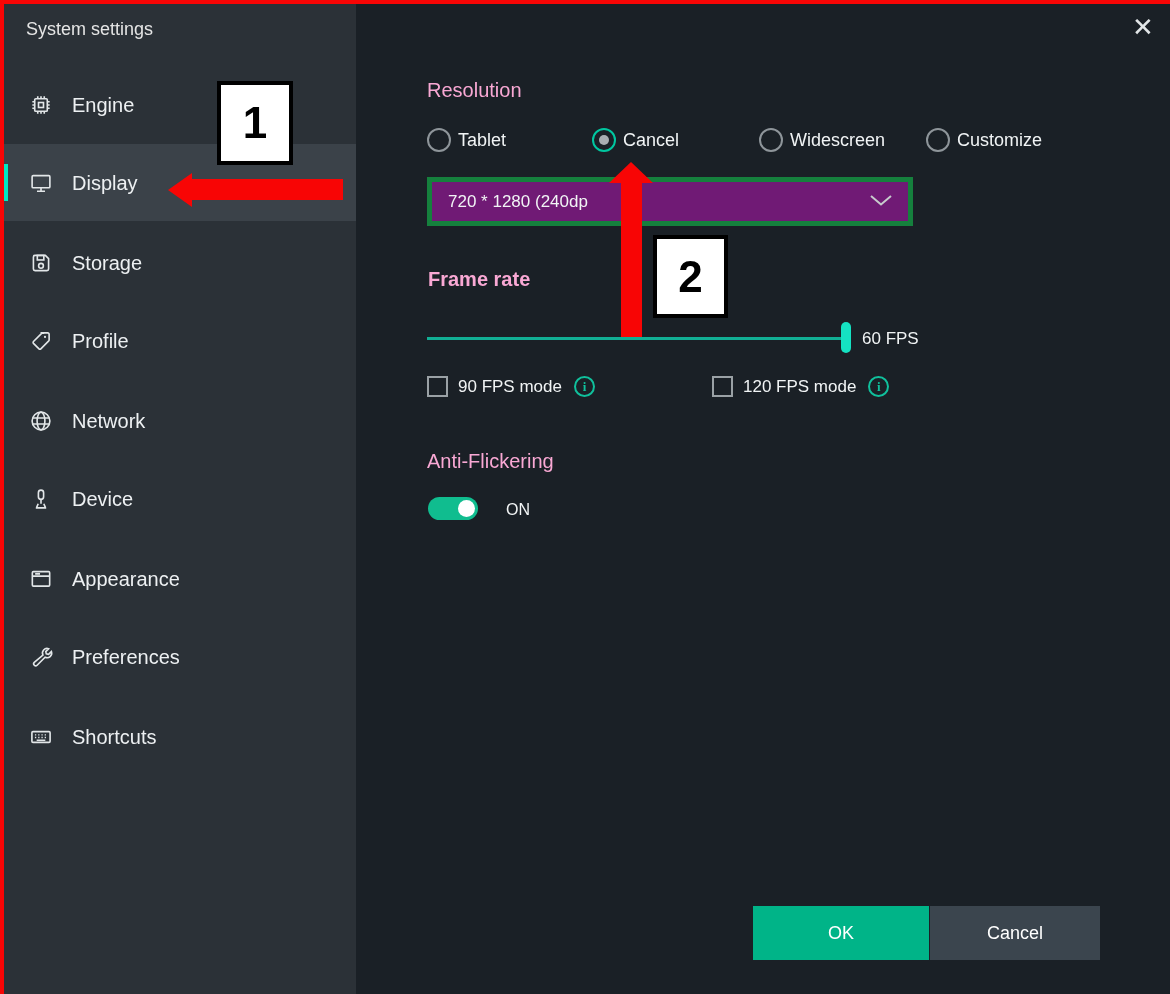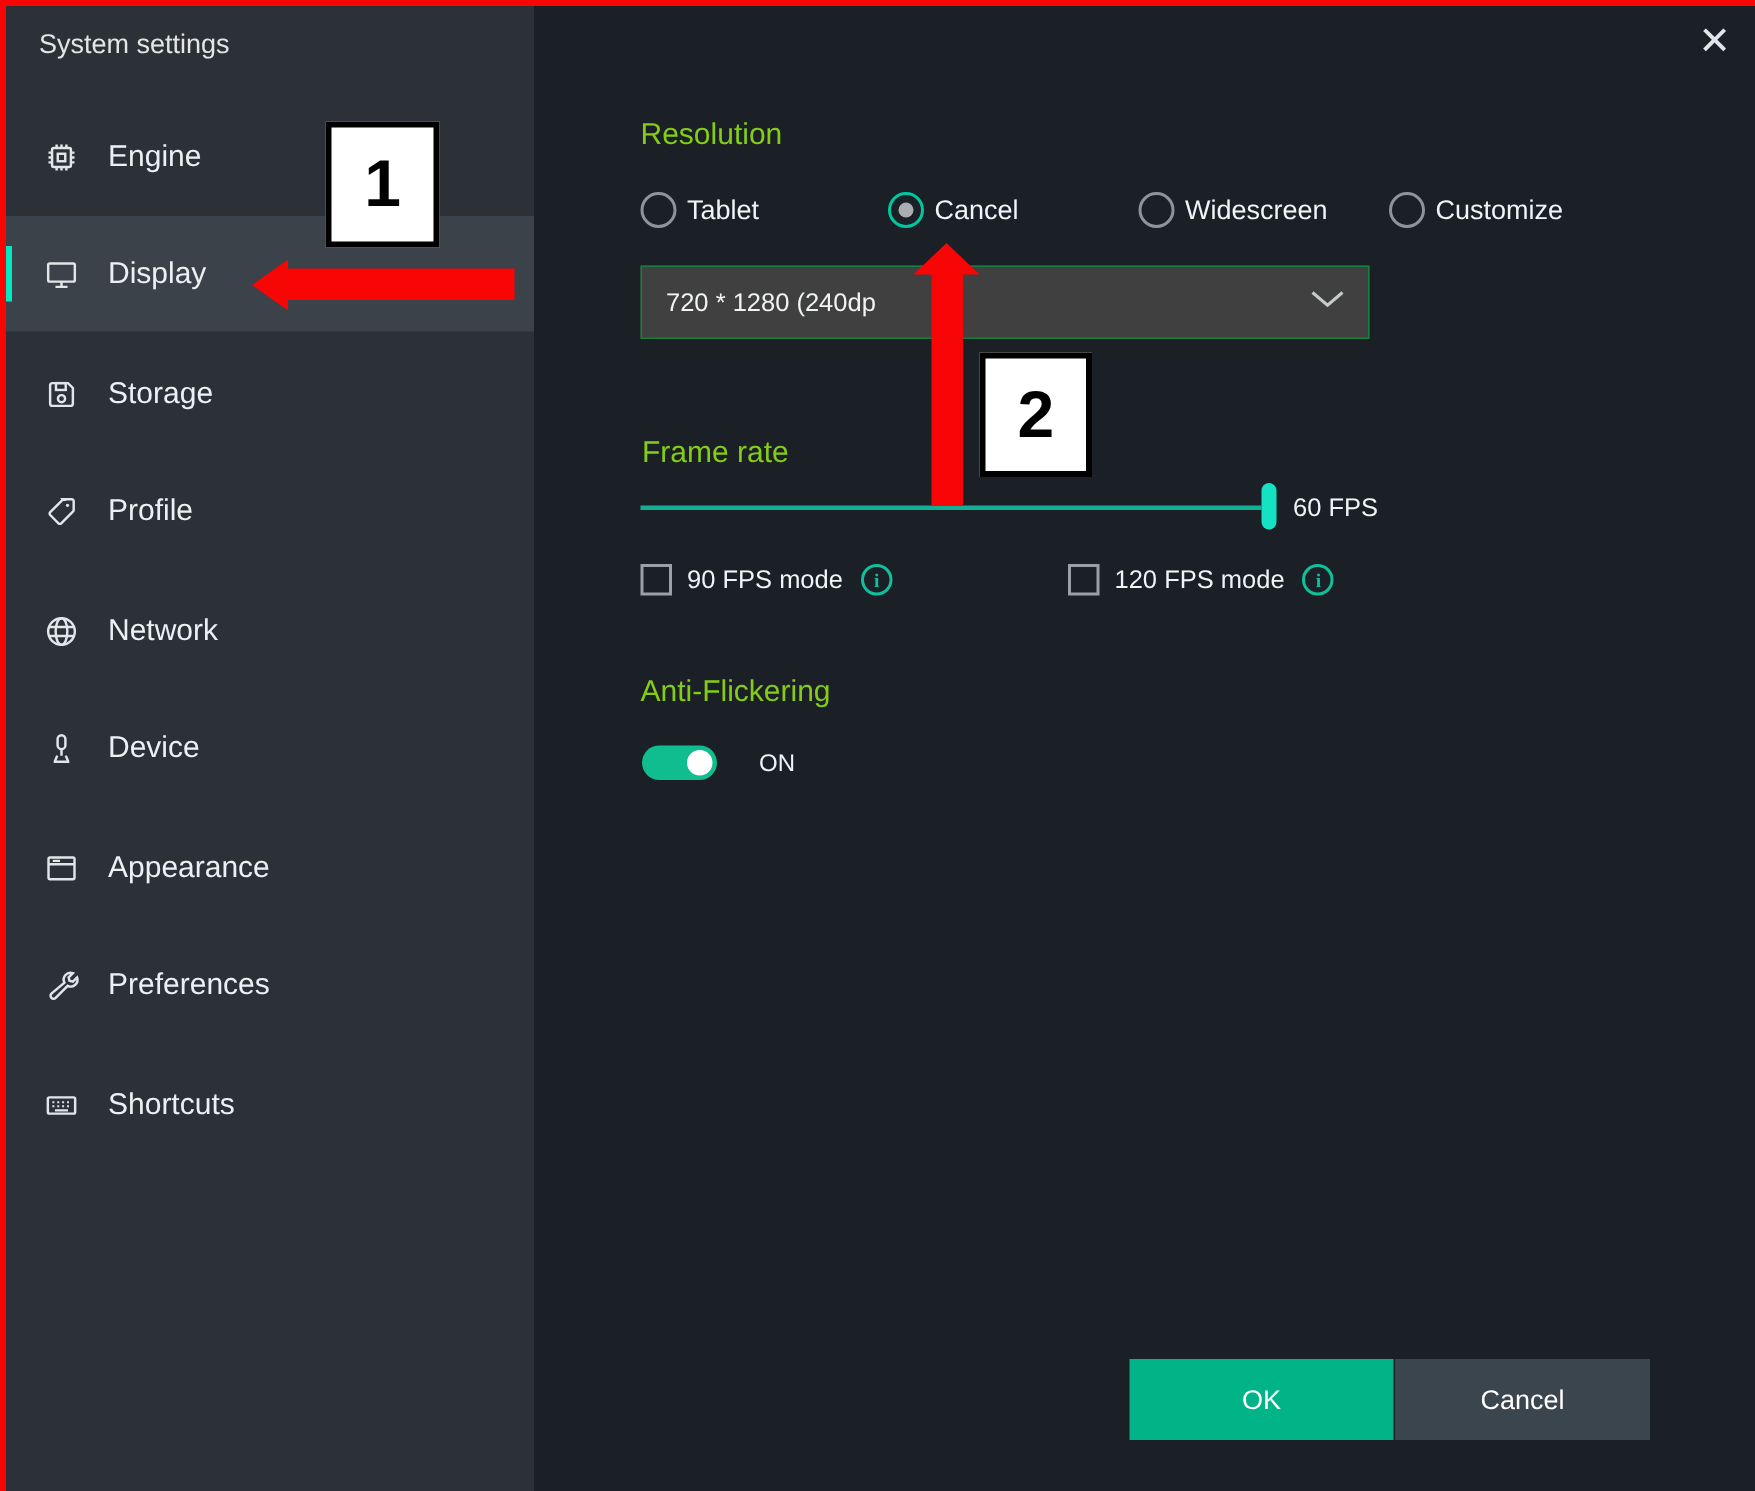--- a/index.html
+++ b/index.html
@@ -20,34 +20,34 @@
   .s-icon { position:absolute; left:28px; top:50%; transform:translateY(-50%); width:26px; height:26px; }
   .s-icon svg { display:block; }
   .s-label { position:absolute; left:72px; top:50%; transform:translateY(-50%); font-size:20px; color:#edf0f2; }
 
   
   .main { position:absolute; left:356px; top:0; width:814px; height:994px; background:#1a2026; }
   .close-btn { position:absolute; left:768px; top:8px; width:38px; height:38px;
     display:flex; align-items:center; justify-content:center; cursor:pointer; }
   .close-glyph { font-size:26px; color:#e2e6e8; line-height:1; }
 
-  .section-label { position:absolute; font-size:20px; color:#84cc16; }
+  .section-label { position:absolute; font-size:20px; color:#f9a8d4; }
   #lbl-resolution { left:71px; top:79px; }
-  #lbl-framerate  { left:72px; top:291px; }
+  #lbl-framerate  { left:72px; top:268px;font-weight:bold; }
   #lbl-antiflicker{ left:71px; top:450px; }
 
   .radio-option { position:absolute; top:127px; height:26px; display:flex; align-items:center; cursor:pointer; }
   .radio-circle { width:24px; height:24px; border:2px solid #8e959a; border-radius:50%;
     display:flex; align-items:center; justify-content:center; flex:0 0 auto; }
   .radio-option.sel .radio-circle { border-color:#00c7a0; }
   .radio-option.sel .radio-circle::after { content:""; width:10px; height:10px; border-radius:50%; background:#a9aeb2; }
   .radio-label { margin-left:7px; font-size:18px; color:#f1f4f5; white-space:nowrap; }
 
   .dropdown { position:absolute; left:71px; top:177px; width:486px; height:49px;
-    border:1px solid #15803d; background:#404040; display:flex; align-items:center;
+    border:5px solid #15803d; background:#701a75; display:flex; align-items:center;
     justify-content:space-between; padding:0 14px 0 16px; cursor:pointer; }
   .dropdown-value { font-size:17px; color:#f1f4f5; white-space:nowrap; }
 
   .slider-track  { position:absolute; left:71px; top:337px; width:414px; height:3px; background:#11af94; cursor:pointer; }
   .slider-handle { position:absolute; left:485px; top:322px; width:10px; height:31px; border-radius:5px; background:#15e2c2; cursor:pointer; }
   .slider-value  { position:absolute; left:506px; top:329px; font-size:17px; color:#f1f4f5; }
 
   .cb-row { position:absolute; top:375px; height:22px; display:flex; align-items:flex-end; }
   #cb-row-90  { left:71px; }
   #cb-row-120 { left:356px; }

